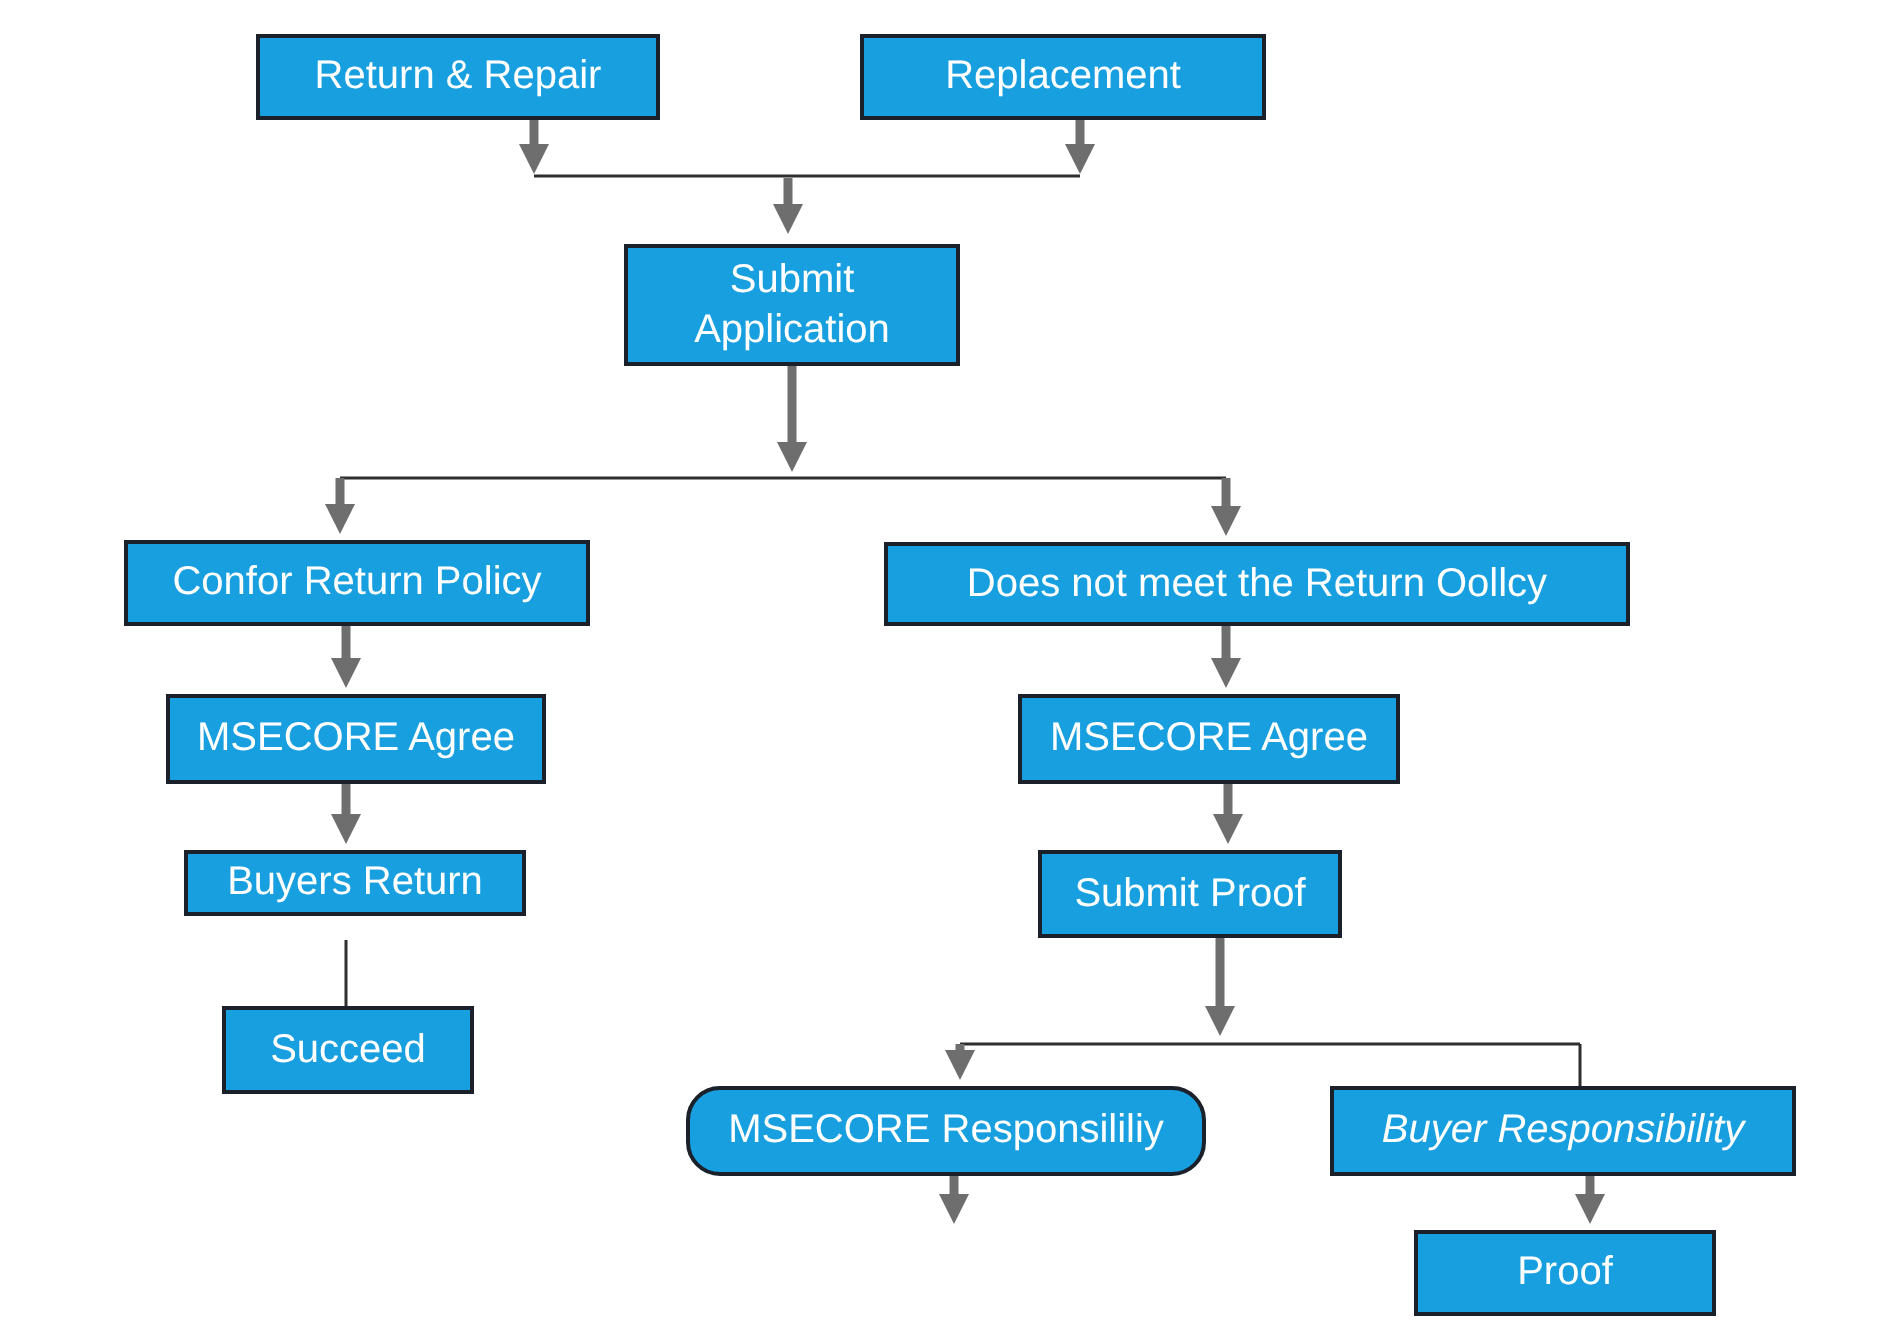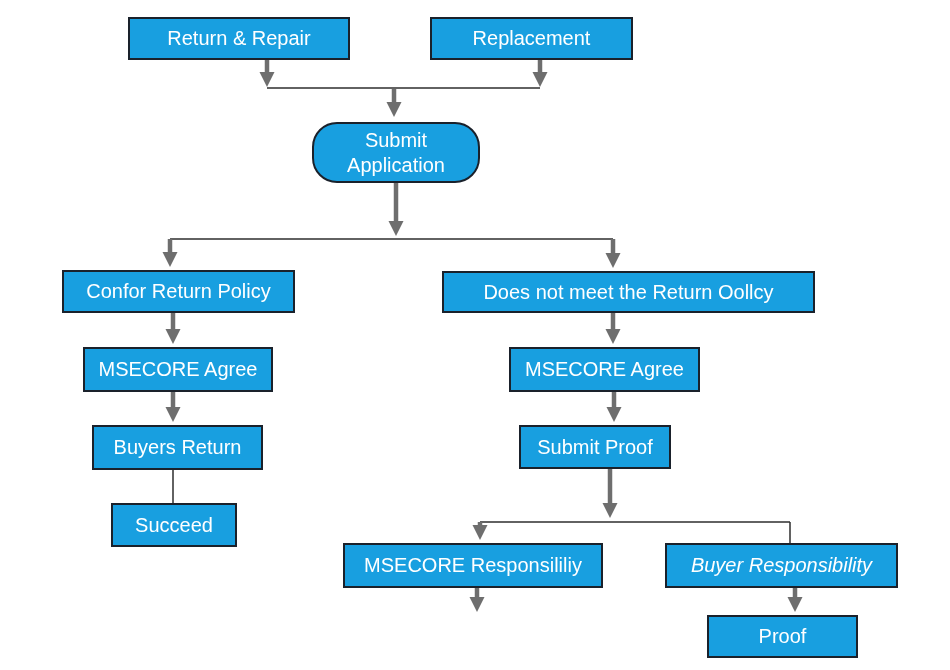--- a/index.html
+++ b/index.html
@@ -15,31 +15,31 @@
   .head{fill:var(--arrow,#6e6e6e);stroke:none;}
   .thin{stroke:var(--line,#2e2e2e);stroke-width:1.5px;fill:none;}
   .node{
     position:absolute;box-sizing:border-box;
     background:var(--node-fill,#189fe0);
     border:2px solid var(--node-border,#1a212b);
     color:var(--node-text,#ffffff);
     display:flex;align-items:center;justify-content:center;
     text-align:center;font-size:20px;line-height:1.25;
   }
-  #n-return-repair{left:128px;top:17px;width:222px;height:43px;}
+  #n-return-repair{left:128px;top:17px;width:202px;height:43px;}
   #n-replacement{left:430px;top:17px;width:203px;height:43px;}
-  #n-submit-application{left:312px;top:122px;width:168px;height:61px;padding:0 18px;border-radius:25px;}
+  #n-submit-application{left:312px;top:122px;width:168px;height:61px;padding:0 18px;}
   #n-confor-return-policy{left:62px;top:270px;width:233px;height:43px;}
   #n-does-not-meet{left:442px;top:271px;width:373px;height:42px;}
   #n-msecore-agree-left{left:83px;top:347px;width:190px;height:45px;}
   #n-msecore-agree-right{left:509px;top:347px;width:191px;height:45px;}
-  #n-buyers-return{left:92px;top:425px;width:171px;height:45px;text-align:center;}
+  #n-buyers-return{left:92px;top:425px;width:171px;height:33px;text-align:center;}
   #n-submit-proof{left:519px;top:425px;width:152px;height:44px;}
   #n-succeed{left:111px;top:503px;width:126px;height:44px;}
-  #n-msecore-responsibility{left:343px;top:543px;width:260px;height:45px;}
+  #n-msecore-responsibility{left:343px;top:543px;width:260px;height:45px;border-radius:17px;}
   #n-buyer-responsibility{left:665px;top:543px;width:233px;height:45px;font-style:italic;}
   #n-buyers-returned{left:382px;top:615px;width:191px;height:43px;}
   #n-failed{left:707px;top:615px;width:151px;height:43px;}
 </style>
 </head>
 <body>
 
 <div class="canvas">
 
   <svg class="connectors" viewBox="0 0 950 670">

